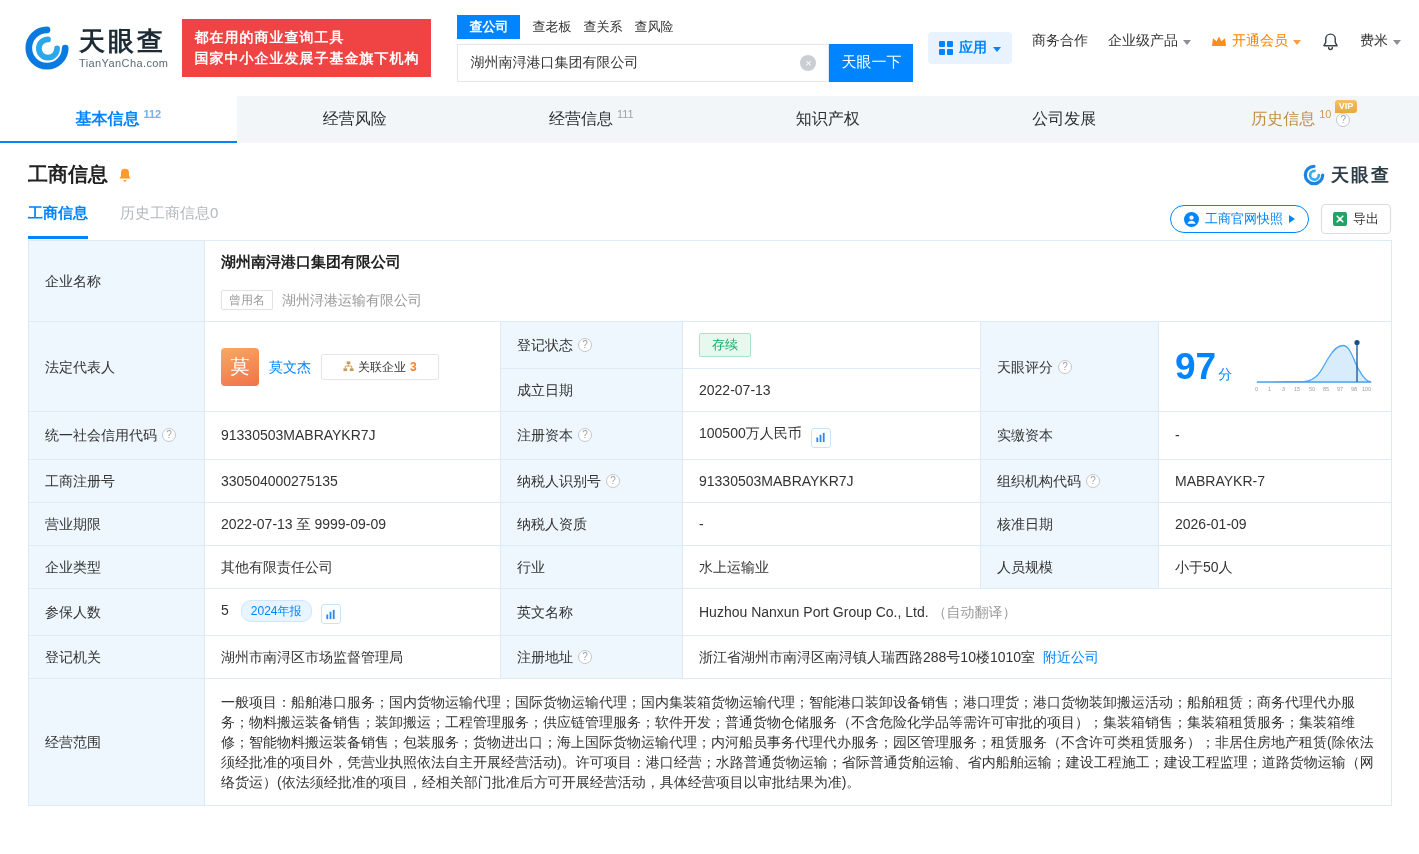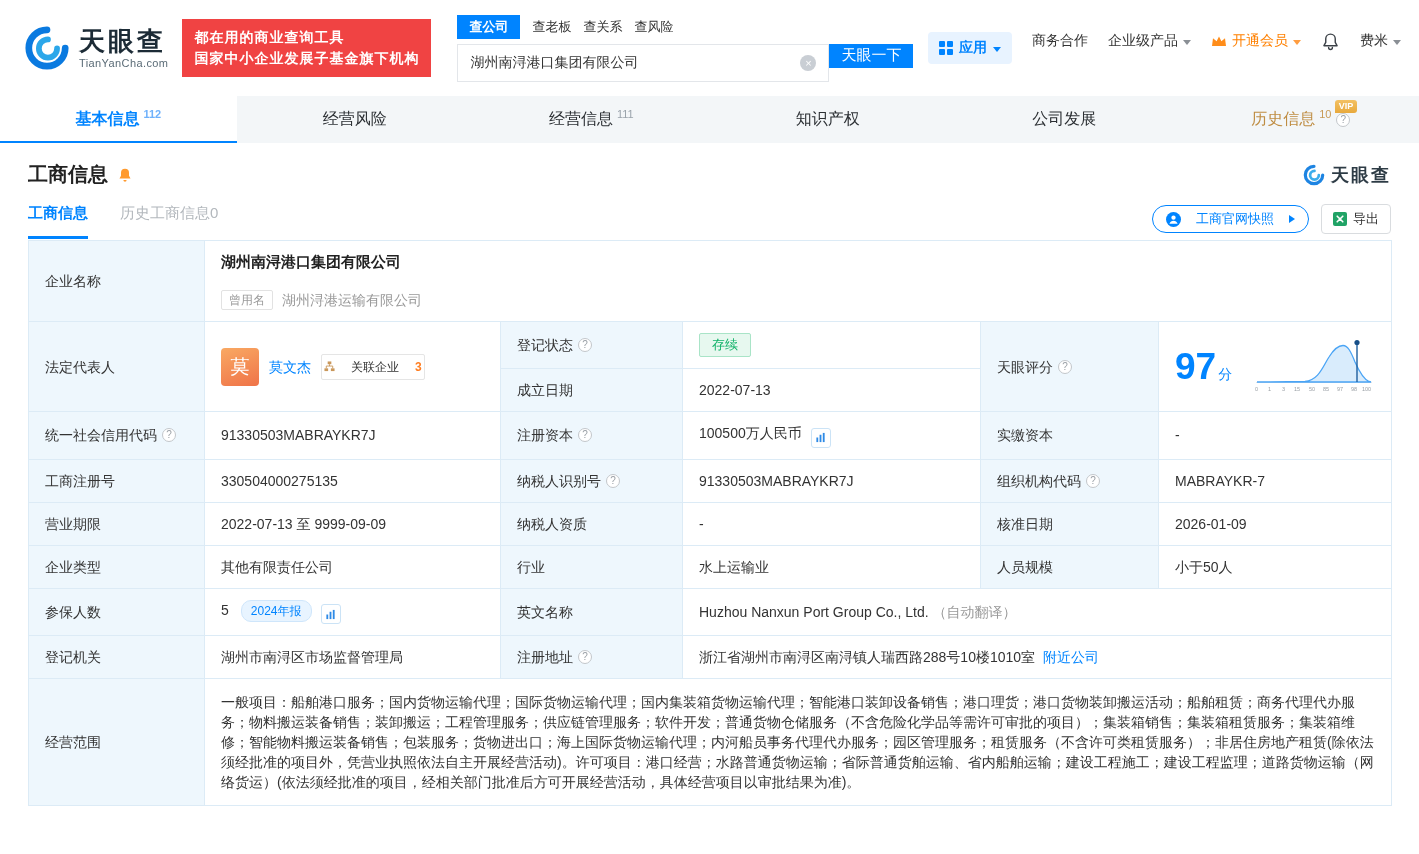--- a/index.html
+++ b/index.html
@@ -15,21 +15,21 @@
   .logo-domain { font-size:11px; color:#5a6b76; letter-spacing:.4px; }
   .slogan { background:#f04343; color:#fff; font-size:14px; font-weight:700; padding:8px 12px; line-height:21px; white-space:nowrap; letter-spacing:1px; }
   .search-wrap { margin-left:12px; flex:0 0 auto; }
   .search-tabs { display:flex; gap:12px; align-items:center; margin-bottom:5px; font-size:13px; color:#333; }
   .search-tab { cursor:pointer; }
   .search-tab.active { background:var(--blue); color:#fff; padding:3px 12px; font-weight:700; }
   .search-row { display:flex; }
   .search-box { width:372px; height:38px; border:1px solid #e3e6ea; display:flex; align-items:center; padding:0 12px; background:#fff; }
   .search-input { flex:1; border:none; outline:none; font-size:14px; color:#333; background:transparent; }
   .clear-icon { width:16px; height:16px; border-radius:50%; background:#c9ced4; color:#fff; font-size:11px; line-height:16px; text-align:center; cursor:pointer; flex:0 0 auto; }
-  .search-btn { width:84px; height:24px; background:var(--blue); color:#fff; border:none; font-size:15px; cursor:pointer; font-family:Liberation Mono, monospace; }
+  .search-btn { width:84px; height:38px; background:var(--blue); color:#fff; border:none; font-size:15px; cursor:pointer; font-family:Liberation Mono, monospace; }
   .top-right { margin-left:auto; display:flex; align-items:flex-start; gap:20px; font-size:14px; color:#333; white-space:nowrap; }
   .app-chip { background:#e8f3ff; color:var(--blue); padding:7px 11px; border-radius:4px; display:flex; gap:6px; align-items:center; cursor:pointer; font-weight:700; }
   .menu-item { cursor:pointer; display:flex; align-items:center; gap:5px; }
   .caret { width:0; height:0; border-left:4px solid transparent; border-right:4px solid transparent; border-top:5px solid #8a8f95; margin-top:2px; }
   .app-chip .caret { border-top-color:var(--blue); }
   .vip-link { color:#ff8000; cursor:pointer; display:flex; align-items:center; gap:5px; }
   .vip-link .caret { border-top-color:#ff9d40; }
   .bell-btn { cursor:pointer; display:flex; }
 
   
@@ -49,37 +49,37 @@
   .sub-bell { margin-left:9px; cursor:pointer; display:flex; }
   .watermark { margin-left:auto; display:flex; align-items:center; gap:6px; opacity:.92; }
   .watermark .wm-text { font-size:18px; font-weight:700; color:#1c2b36; letter-spacing:2px; }
 
   
   .sub-tabs { display:flex; align-items:flex-start; padding:12px 28px 0; }
   .sub-tab { font-size:15px; cursor:pointer; padding-bottom:13px; }
   .sub-tab.active { color:var(--blue); font-weight:700; border-bottom:3px solid var(--blue); }
   .sub-tab.inactive { margin-left:32px; color:#b3b8bd; }
   .sub-actions { margin-left:auto; display:flex; gap:12px; align-items:center; }
-  .btn-snapshot { display:flex; align-items:center; gap:15px; border:1px solid var(--blue); color:var(--blue); border-radius:15px; padding:4px 13px; font-size:13px; background:#fff; cursor:pointer; font-family:inherit; }
+  .btn-snapshot { display:flex; align-items:center; gap:6px; border:1px solid var(--blue); color:var(--blue); border-radius:15px; padding:4px 13px; font-size:13px; background:#fff; cursor:pointer; font-family:inherit; }
   .play-icon { width:0; height:0; border-top:4px solid transparent; border-bottom:4px solid transparent; border-left:6px solid var(--blue); }
   .btn-export { display:flex; align-items:center; gap:6px; border:1px solid #d9dcdf; border-radius:4px; padding:5px 11px; font-size:13px; color:#333; background:#fff; cursor:pointer; font-family:inherit; }
 
   
   .info-table { width:1363px; margin:1px 28px 0; border-collapse:collapse; table-layout:fixed; font-size:14px; }
   .info-table td { border:1px solid var(--tbl-border); padding:11px 16px; color:#333; vertical-align:middle; word-break:break-all; line-height:20px; }
   .info-table td.lbl { background:var(--label-bg); color:#333; }
   .lbl-in { display:flex; align-items:center; }
   .company-name { font-size:15px; font-weight:700; color:#222; }
   .former-row { margin-top:18px; display:flex; gap:9px; align-items:center; }
   .tag-former { border:1px solid #e2e2e2; color:#999; font-size:12px; padding:1px 7px; border-radius:2px; line-height:16px; }
   .former-name { color:#999; }
   .rep { display:flex; align-items:center; gap:10px; }
   .avatar { width:38px; height:38px; border-radius:4px; background:linear-gradient(160deg,#f9a963,#ef7348); color:#fff; font-size:19px; display:flex; align-items:center; justify-content:center; cursor:pointer; flex:0 0 auto; }
   .rep-name { color:var(--blue); cursor:pointer; }
-  .rel-tag { display:inline-flex; align-items:center; gap:16px; border:1px solid #e5e5e5; border-radius:2px; padding:2px 2px; font-size:12px; color:#333; cursor:pointer; background:#fff; }
+  .rel-tag { display:inline-flex; align-items:center; gap:4px; border:1px solid #e5e5e5; border-radius:2px; padding:2px 21px; font-size:12px; color:#333; cursor:pointer; background:#fff; }
   .rel-count { color:#ff7d20; font-weight:700; }
   .tag-status { display:inline-block; color:#12b269; background:#e7f8ef; border:1px solid #a9e4c7; font-size:13px; padding:2px 12px; border-radius:2px; line-height:18px; }
   .score-cell { display:flex; align-items:center; justify-content:space-between; gap:6px; }
   .score-num { color:var(--blue); font-size:37px; font-weight:700; line-height:1; }
   .score-unit { color:var(--blue); font-size:14px; margin-left:2px; }
   .score-chart { flex:0 0 auto; }
   .tick { font-size:5.5px; fill:#9aa0a6; }
   .mini-icon-btn { display:inline-flex; width:20px; height:20px; border:1px solid #cbe3f6; border-radius:3px; align-items:center; justify-content:center; margin-left:9px; vertical-align:-5px; cursor:pointer; background:#fff; }
   .tag-report { background:#e8f4ff; color:var(--blue); border:1px solid #cfe6fb; font-size:12px; padding:2px 9px; border-radius:10px; margin-left:12px; cursor:pointer; line-height:16px; display:inline-block; }
   .link { color:var(--blue); cursor:pointer; margin-left:8px; }

